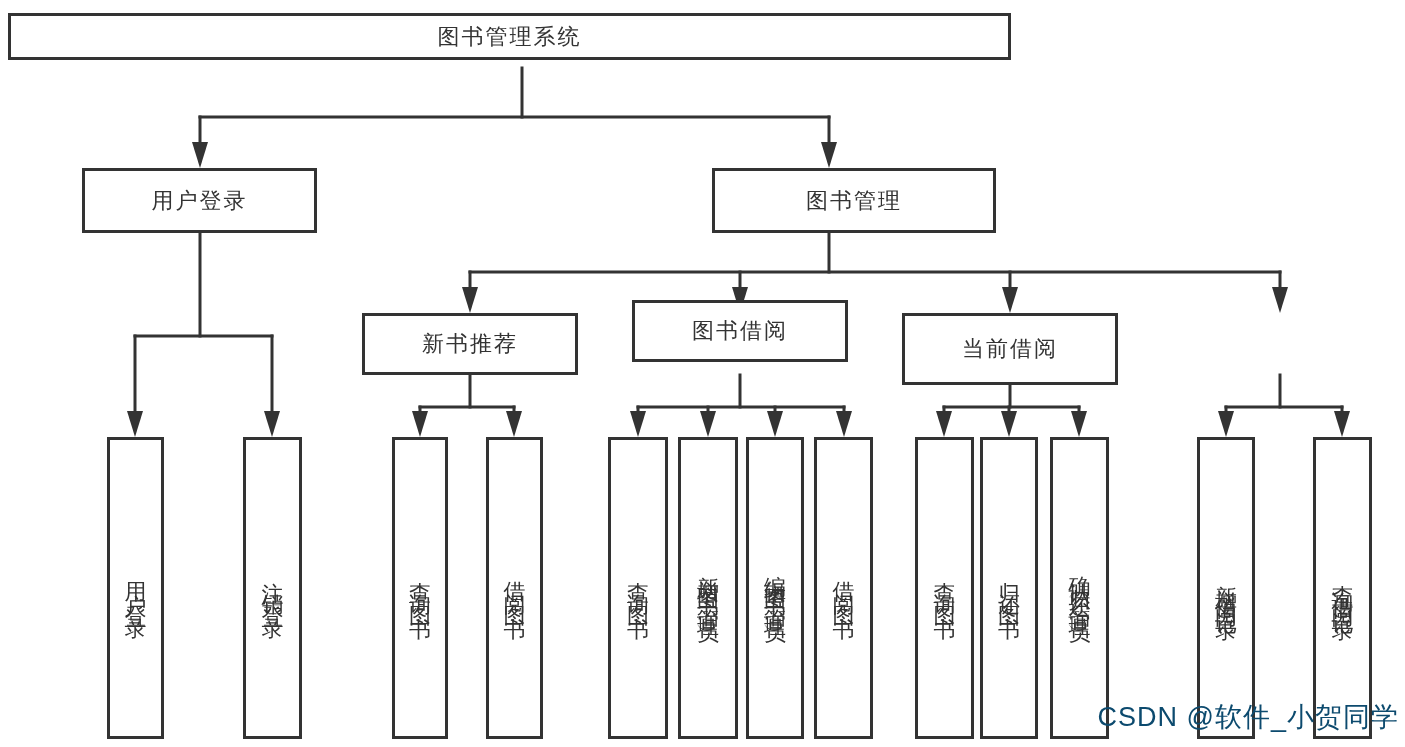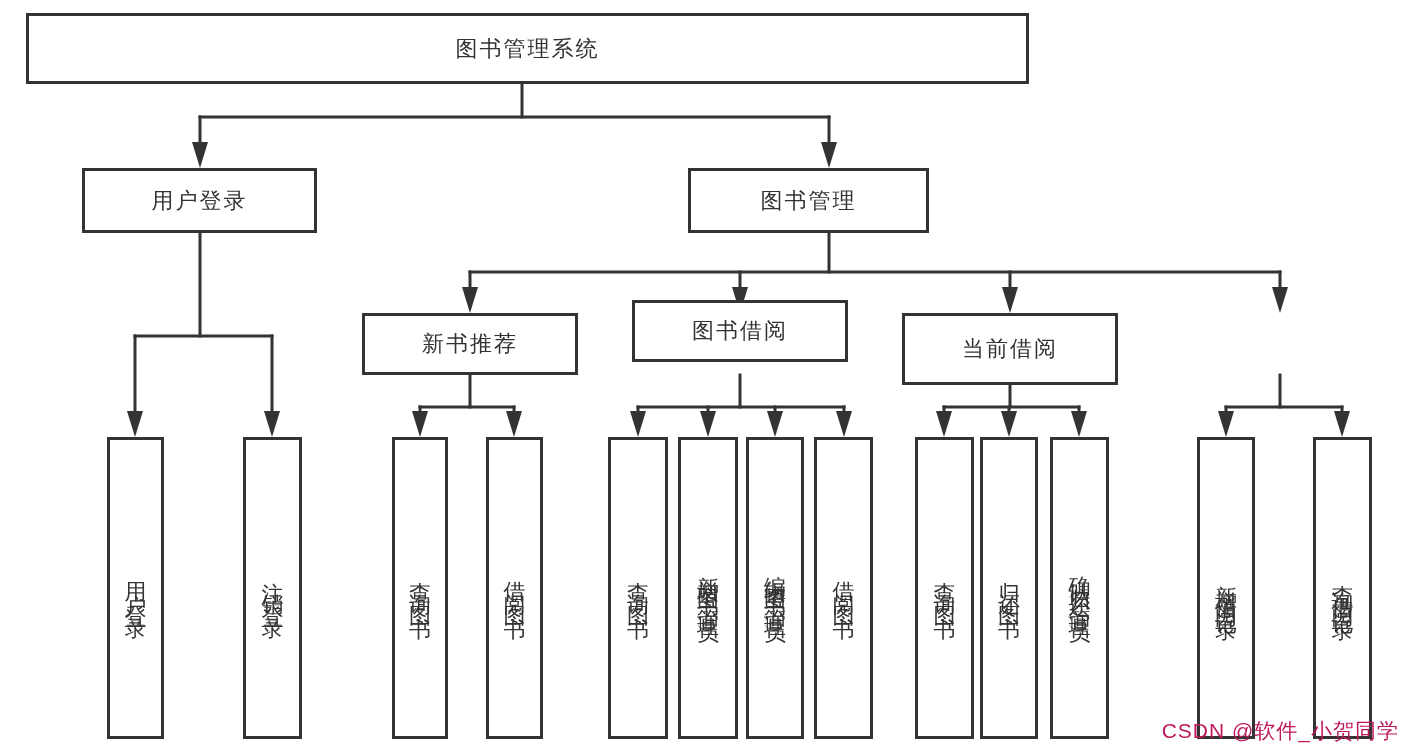--- a/index.html
+++ b/index.html
@@ -27,23 +27,23 @@
     writing-mode:vertical-rl;
     text-orientation:mixed;
     white-space:nowrap;
   }
   .ls4 .vtext{letter-spacing:0.55em;}
   .ls6 .vtext{letter-spacing:0.32em;}
   .ls9 .vtext{letter-spacing:0.30em;}
   .watermark{
     position:absolute;
     right:6px;
-    bottom:2px;
-    font-size:21px;
-    color:#be185d;
+    bottom:12px;
+    font-size:27px;
+    color:#0c4a6e;
     letter-spacing:1px;
     white-space:nowrap;
     z-index:5;
   }
 </style>
 </head>
 <body>
 
 <div id="canvas">
 
@@ -118,28 +118,28 @@
         <line x1="1280" y1="375" x2="1280" y2="407"></line>
         <line x1="1226" y1="407" x2="1342" y2="407"></line>
         <line x1="1226" y1="407" x2="1226" y2="420"></line>
         <polygon points="1218,411 1234,411 1226,437" stroke="none"></polygon>
         <line x1="1342" y1="407" x2="1342" y2="420"></line>
         <polygon points="1334,411 1350,411 1342,437" stroke="none"></polygon>
       </g>
     </g>
   </svg>
 
-  <div class="node h" style="left:26px;top:13px;width:1003px;height:71px">
+  <div class="node h" style="left:8px;top:13px;width:1003px;height:47px">
     <span>图书管理系统</span>
   </div>
 
   <div class="node h" style="left:82px;top:168px;width:235px;height:65px">
     <span>用户登录</span>
   </div>
-  <div class="node h" style="left:688px;top:168px;width:241px;height:65px">
+  <div class="node h" style="left:712px;top:168px;width:284px;height:65px">
     <span>图书管理</span>
   </div>
 
   <div class="node h" style="left:362px;top:313px;width:216px;height:62px">
     <span>新书推荐</span>
   </div>
   <div class="node h" style="left:632px;top:300px;width:216px;height:62px">
     <span>图书借阅</span>
   </div>
   <div class="node h" style="left:902px;top:313px;width:216px;height:72px">

